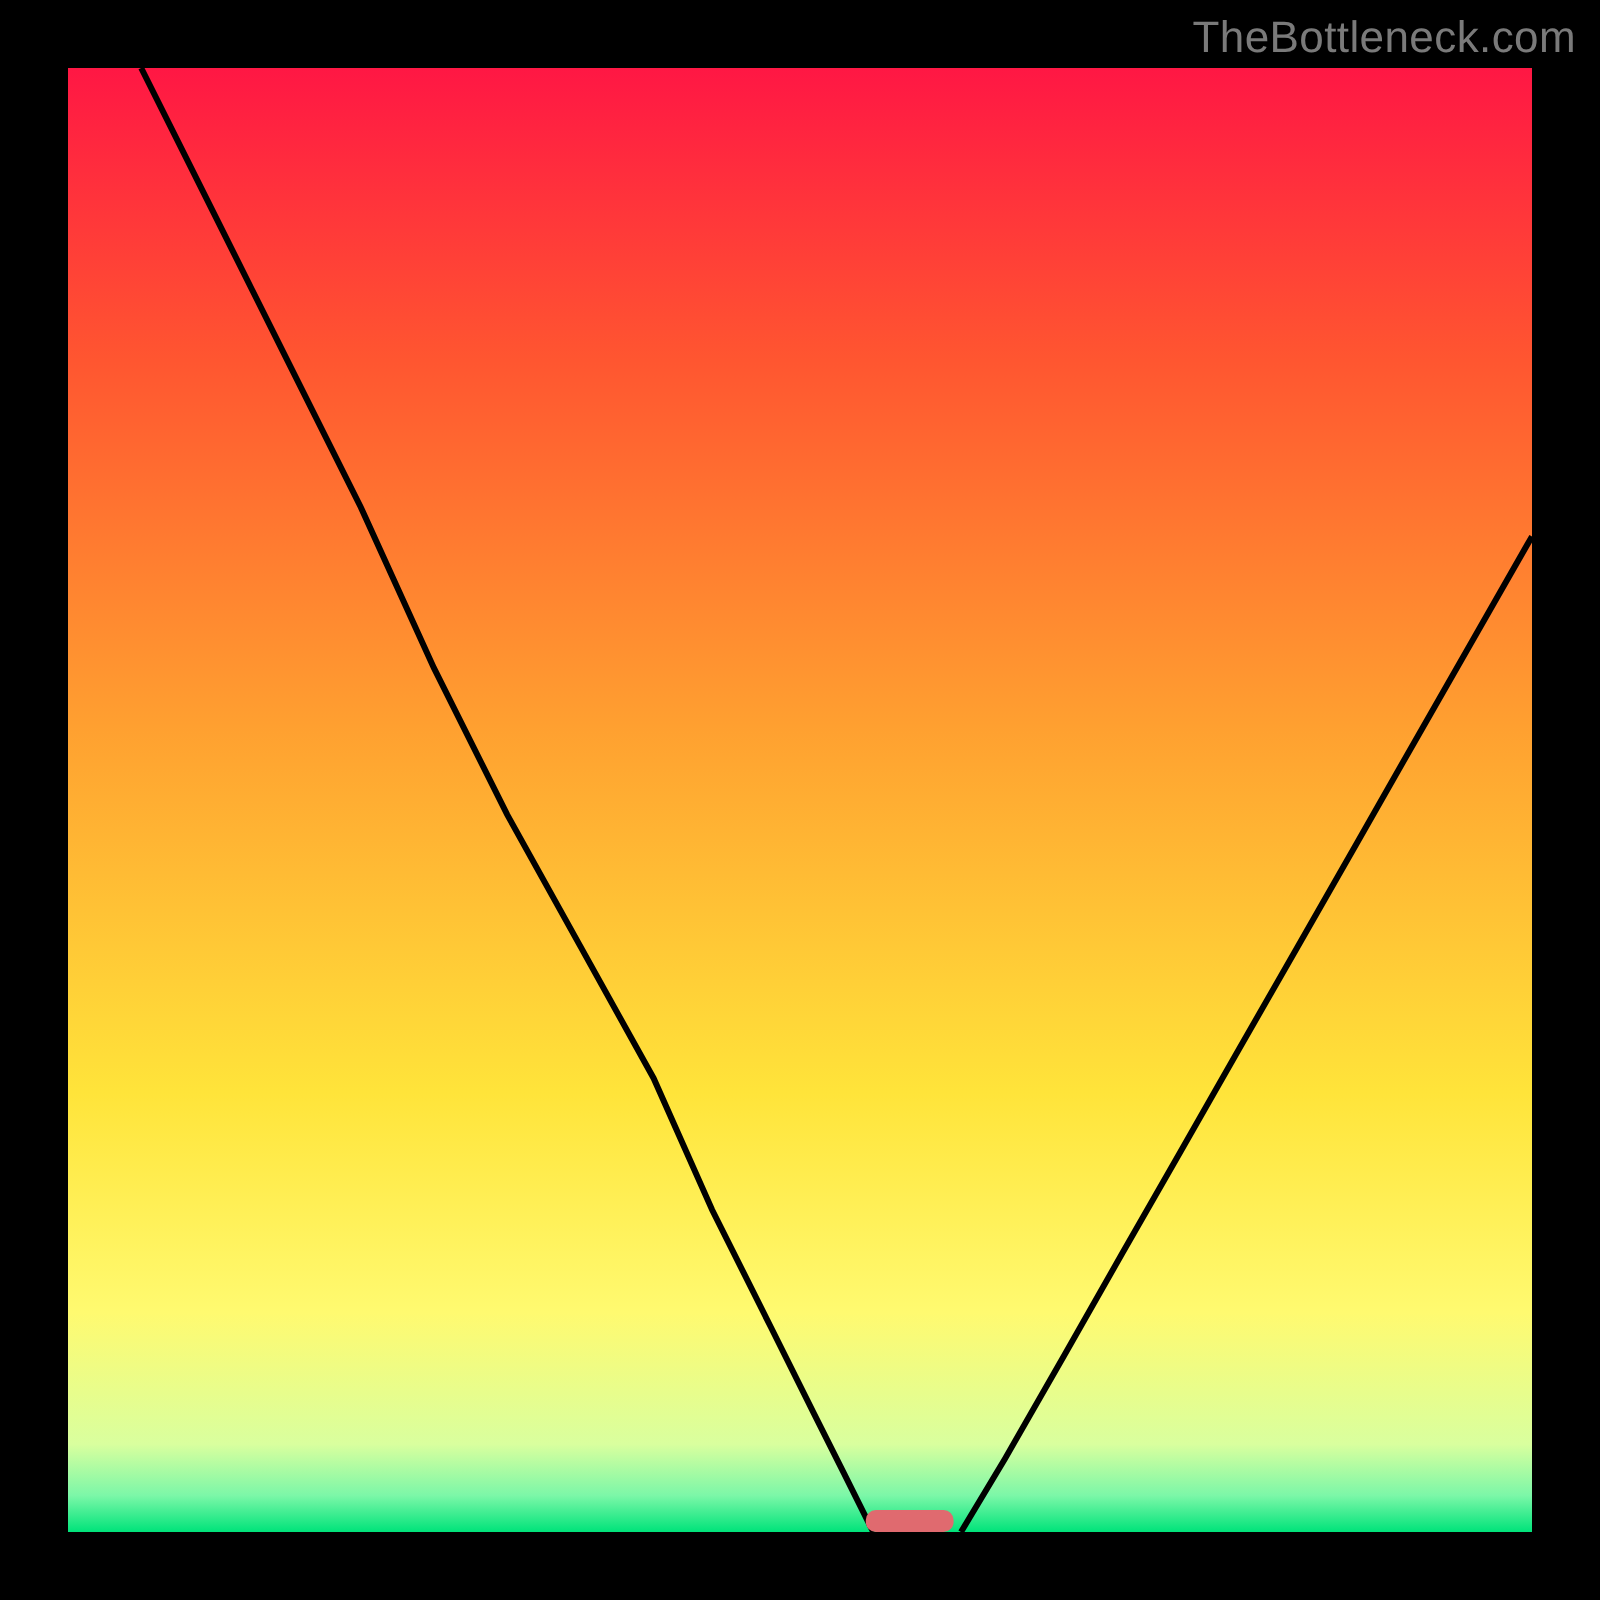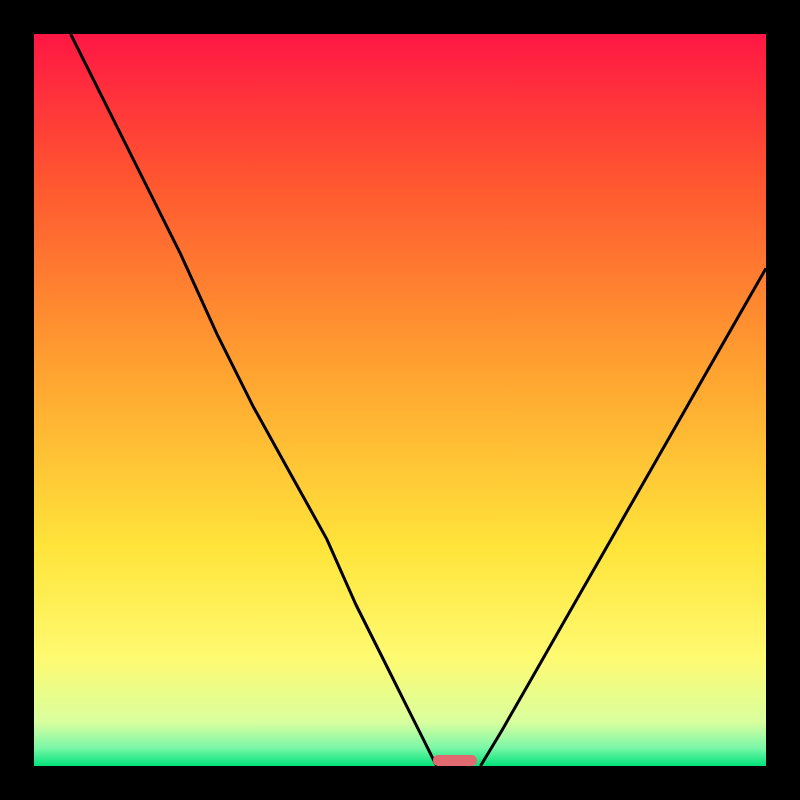--- a/index.html
+++ b/index.html
@@ -30,20 +30,21 @@
     left: 34px;
     top: 34px;
     width: 732px;
     height: 732px;
   }
 </style>
 </head>
 <body>
 
 <div class="container">
+  <div class="watermark">TheBottleneck.com</div>
   <svg class="plot-area" viewBox="0 0 732 732" preserveAspectRatio="none">
     <defs>
       <linearGradient id="bg-grad" x1="0" y1="0" x2="0" y2="1">
           <stop offset="0%" stop-color="#ff1744"></stop>
           <stop offset="20%" stop-color="#ff5630"></stop>
           <stop offset="45%" stop-color="#ffa030"></stop>
           <stop offset="70%" stop-color="#ffe43a"></stop>
           <stop offset="85%" stop-color="#fffa70"></stop>
           <stop offset="94%" stop-color="#d9ff9e"></stop>
           <stop offset="97.5%" stop-color="#7cf7a8"></stop>

